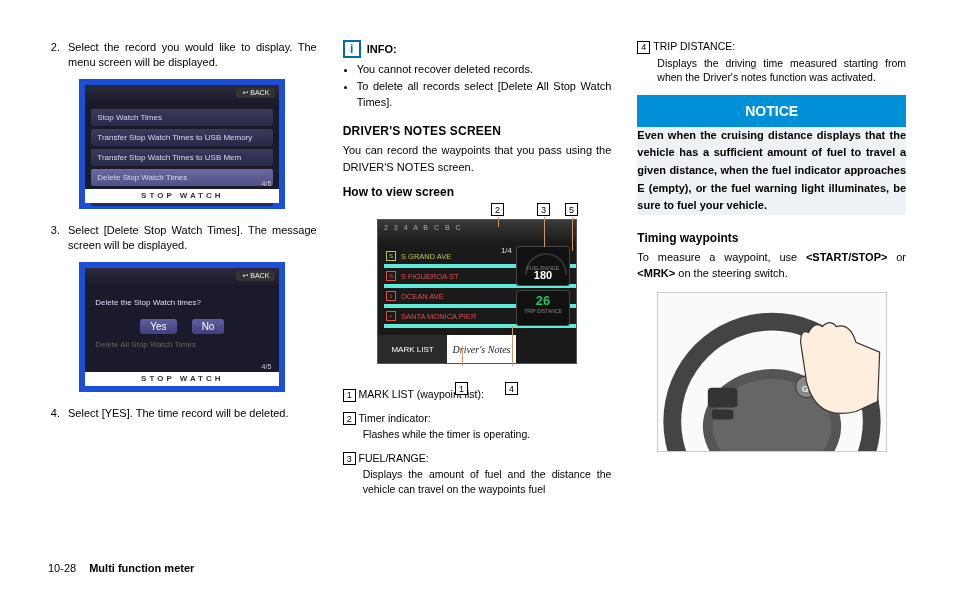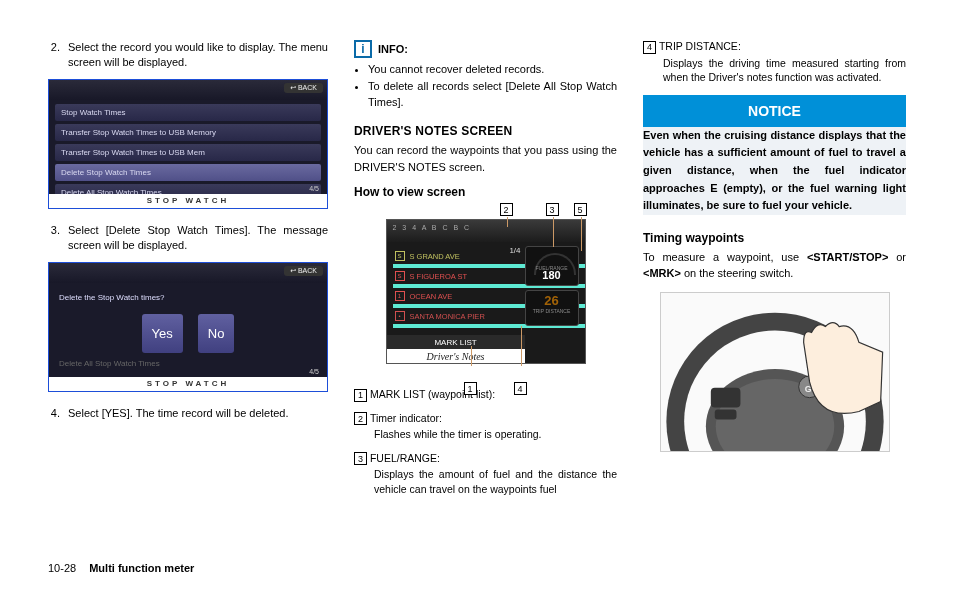--- a/index.html
+++ b/index.html
@@ -20,42 +20,42 @@
   }
   .col { flex: 1; }
   .col1, .col2, .col3 { width: 280px; }
 
   
   .step { display: flex; margin-bottom: 8px; line-height: 1.4; }
   .step .num { width: 20px; text-align: right; padding-right: 8px; }
   .step .body { flex: 1; text-align: justify; }
 
   .screen1, .screen2 {
-    width: 280px; height: 130px; margin: 6px auto 14px auto;
-    background: #1a1a2a; border: 1px solid #1d4ed8;
+    width: 206px; height: 130px; margin: 6px auto 14px auto;
+    background: #1a1a2a; border: 6px solid #1d4ed8;
     position: relative; color: #ddd;
   }
   .screen-top { height: 20px; background: linear-gradient(#2a2a3a,#181828); position:relative; }
   .back-btn { position:absolute; right:4px; top:3px; font-size:7px; background:#333; color:#eee; padding:1px 6px; border-radius:3px; }
   .menu-list { padding: 4px 6px 0 6px; }
   .menu-item {
     font-size: 8px; padding: 4px 6px; margin-bottom: 3px;
     background: linear-gradient(#3a3a5a,#282848);
     border-radius: 2px; color: #d8d8f0;
   }
   .menu-item.selected { background: linear-gradient(#6a6aa0,#505088); }
   .screen-footer {
     position:absolute; bottom:0; left:0; right:0; height:14px;
     background:#fff; color:#333; text-align:center; font-size:8px;
     letter-spacing: 3px; line-height:14px; font-weight:bold;
   }
   .paginator { position:absolute; bottom:16px; right:8px; font-size:7px; color:#ccc; }
   .dialog-q { font-size:8px; color:#dfdfff; padding: 10px 10px 6px 10px; }
   .yn { text-align:center; margin-top:6px; }
-  .yn span { display:inline-block; font-size:13px; padding:12px 10px; margin:0 6px; background:linear-gradient(#6060a0,#404080); border-radius:3px; color:#fff; }
+  .yn span { display:inline-block; font-size:10px; padding:2px 10px; margin:0 6px; background:linear-gradient(#6060a0,#404080); border-radius:3px; color:#fff; }
   .greyed { font-size:8px; color:#666; padding: 6px 10px; }
 
   
   .info-row { display:flex; align-items:center; font-weight:bold; margin-bottom:4px; }
   .info-icon {
     width:18px; height:18px; border:2px solid #0a6aa8; color:#0a6aa8;
     display:flex; align-items:center; justify-content:center; font-weight:bold;
     margin-right:6px; font-size:12px;
   }
   .bullets { margin:0 0 14px 14px; }
@@ -75,23 +75,23 @@
   .s3-row .idx { width:10px; height:10px; border:1px solid currentColor; margin-right:5px; text-align:center; font-size:6px; line-height:9px; }
   .s3-list .s3-row:nth-child(1){ color:#c0c060; }
   .s3-list .s3-row:nth-child(2){ color:#e05050; }
   .s3-list .s3-row:nth-child(3){ color:#e05050; }
   .s3-list .s3-row:nth-child(4){ color:#d05050; }
   .s3-gauge { position:absolute; right:6px; top:26px; width:54px; height:40px; border:1px solid #444; border-radius:3px; background:#111; }
   .s3-gauge::before { content:""; position:absolute; top:6px; left:8px; width:38px; height:20px; border:2px solid #333; border-bottom:none; border-radius:38px 38px 0 0; }
   .s3-gauge .big { position:absolute; bottom:4px; width:100%; text-align:center; font-size:11px; color:#fff; font-weight:bold;}
   .s3-gauge .lab { position:absolute; bottom:14px; width:100%; text-align:center; font-size:5px; color:#888;}
   .s3-trip { position:absolute; right:6px; top:70px; width:54px; height:36px; border:1px solid #444; border-radius:3px; background:#111; text-align:center; }
-  .s3-trip .big { font-size:13px; color:#a16207; font-weight:bold; margin-top:2px; }
+  .s3-trip .big { font-size:13px; color:#22c55e; font-weight:bold; margin-top:2px; }
   .s3-trip .lab { font-size:5px; color:#888; }
-  .s3-foot { position:absolute; bottom:0; left:0; right:60px; height:28px; display:flex;flex-direction:column; }
+  .s3-foot { position:absolute; bottom:0; left:0; right:60px; height:28px; display:flex; }
   .s3-foot div { flex:1; font-size:8px; color:#fff; display:flex; align-items:center; justify-content:center; }
   .s3-foot .marklist { background:#2a2a2a; }
   .s3-foot .dntitle { background:#fff; color:#222; font-style:italic; font-family: "Times New Roman", serif; font-size:10px; }
 
   .callout-sq {
     display:inline-flex; width:13px; height:13px; border:1px solid #000;
     align-items:center; justify-content:center; font-size:9px; font-weight:normal;
     background:#fff; color:#000;
   }
   .callouts-top { position:absolute; top:-16px; left:0; right:0; }

